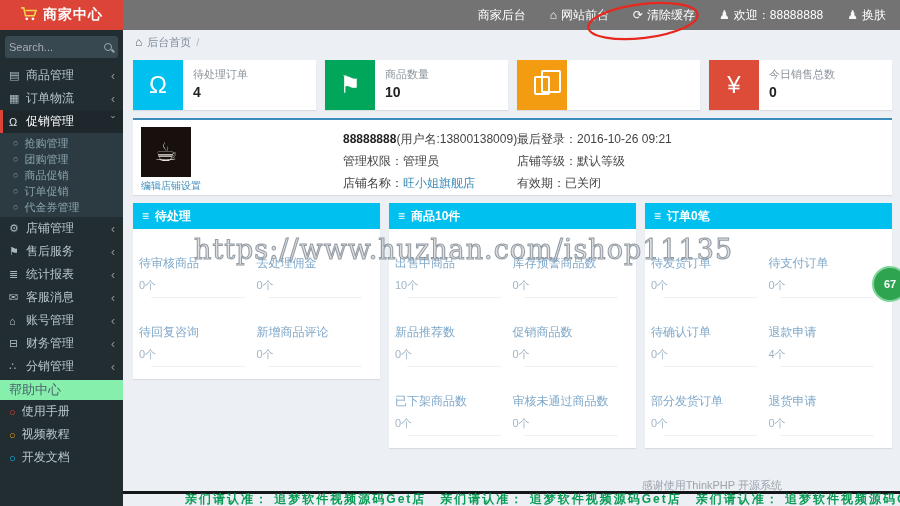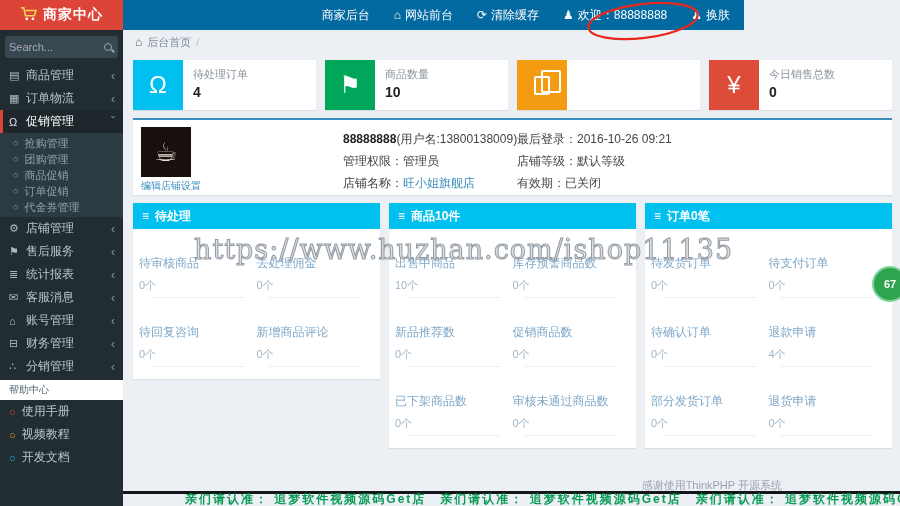--- a/index.html
+++ b/index.html
@@ -1,20 +1,20 @@
 <!DOCTYPE html>
 <html><head>
 <meta charset="utf-8">
 <style>
   * { margin:0; padding:0; box-sizing:border-box; }
   html,body { width:900px; height:506px; overflow:hidden; }
   body { font-family:"Liberation Sans","DejaVu Sans",sans-serif; background:#ecf0f5; position:relative; font-size:12px; }
 
   
-  .header { position:absolute; left:0; top:0; width:744px; height:30px; background:#0369a1; z-index:30; display:flex;gap:15px; }
+  .header { position:absolute; left:0; top:0; width:900px; height:30px; background:#737373; z-index:30; display:flex;gap:15px; }
   .logo { width:123px; height:30px; display:flex; align-items:center; justify-content:center; gap:5px; background:#dd4438; }
   .logo-text { color:#fff; font-weight:bold; font-size:14px; letter-spacing:1px; }
   .topnav { flex:1; display:flex; justify-content:flex-end; align-items:center; gap:24px; padding-right:14px; }
   .topnav .nav-item { color:#fff; font-size:12px; display:flex; align-items:center; gap:4px; cursor:pointer; }
   .topnav .nav-ic { font-size:12px; opacity:.95; }
 
   
   .annotation { position:absolute; left:583px; top:0px; width:120px; height:48px; z-index:60; pointer-events:none; }
 
   
@@ -27,21 +27,21 @@
   .mag::after { content:""; position:absolute; width:4px; height:1.5px; background:#9aa; right:-4px; bottom:-1px; transform:rotate(45deg); }
 
   .menu-item { height:23px; display:flex; align-items:center; padding:0 8px 0 9px; color:#b8c7ce; cursor:pointer; font-size:12px; position:relative; }
   .menu-item .mi-ic { width:17px; font-size:11px; text-align:left; opacity:.9; }
   .menu-item .mi-label { flex:1; white-space:nowrap; overflow:hidden; }
   .menu-item .mi-arrow { color:#8a979e; font-size:12px; }
   .menu-item.active { background:#1e282c; color:#fff; border-left:3px solid #dd4438; padding-left:6px; }
   .submenu { background:#2c3b41; padding:2px 0; }
   .submenu-item { height:16px; display:flex; align-items:center; gap:6px; padding-left:13px; color:#8aa4af; font-size:11px; cursor:pointer; }
   .submenu-item .dot { font-size:9px; }
-  .side-section { height:20px; line-height:20px; padding-left:9px; color:#4b646f; font-size:10px; background:#ffffff; margin-top:2px; }
+  .side-section { height:20px; line-height:20px; padding-left:9px; color:#4b646f; font-size:13px; background:#86efac; margin-top:2px; }
   .help-item { height:23px; display:flex; align-items:center; gap:6px; padding-left:9px; color:#b8c7ce; font-size:12px; cursor:pointer; }
   .help-item .ring { font-size:11px; font-weight:bold; }
   .ring.red { color:#dd4438; } .ring.orange { color:#f39c12; } .ring.blue { color:#00c0ef; }
 
   
   .main { position:absolute; left:123px; top:30px; width:777px; height:476px; background:#ecf0f5; }
   .breadcrumb { height:24px; display:flex; align-items:center; gap:5px; padding-left:12px; color:#7c8a97; font-size:11px; }
   .breadcrumb .home-ic { color:#5a6672; font-size:12px; }
   .breadcrumb .sep { color:#b4bcc4; }
 

